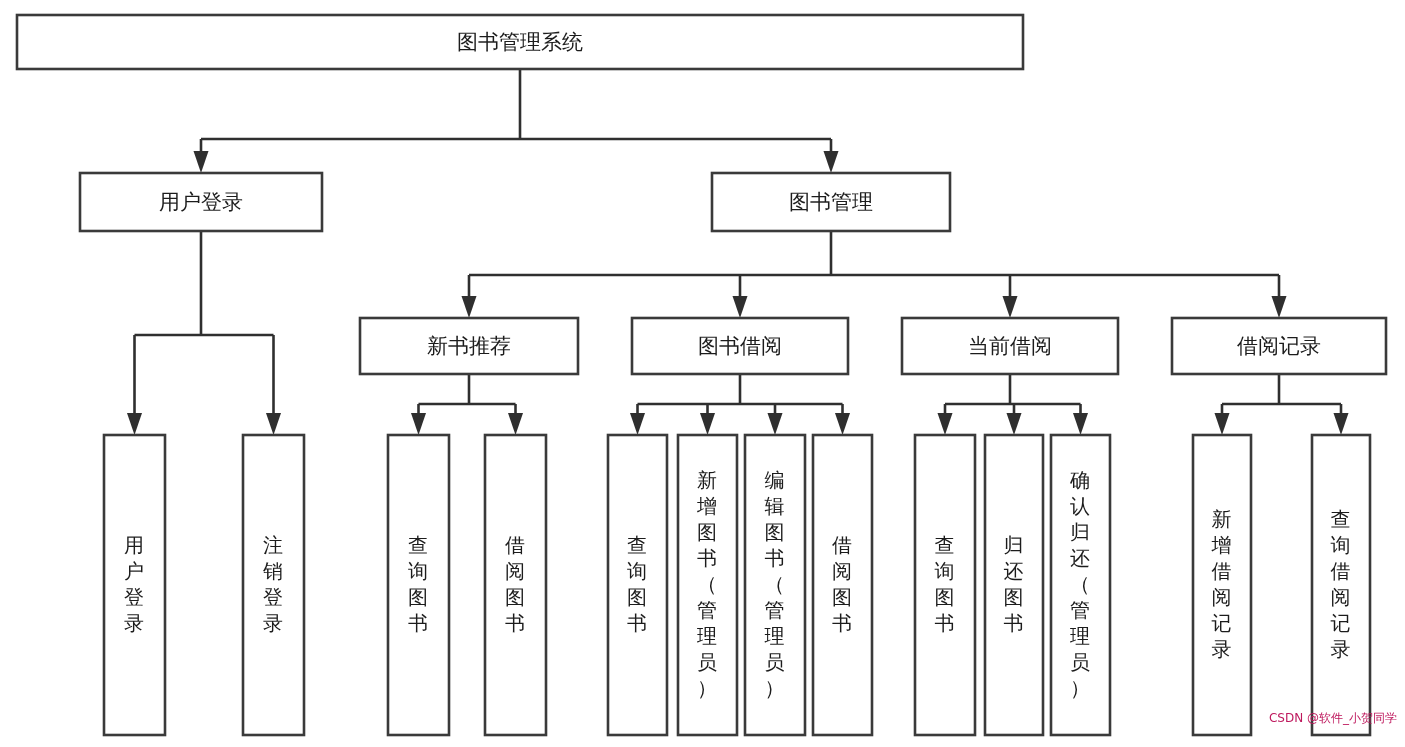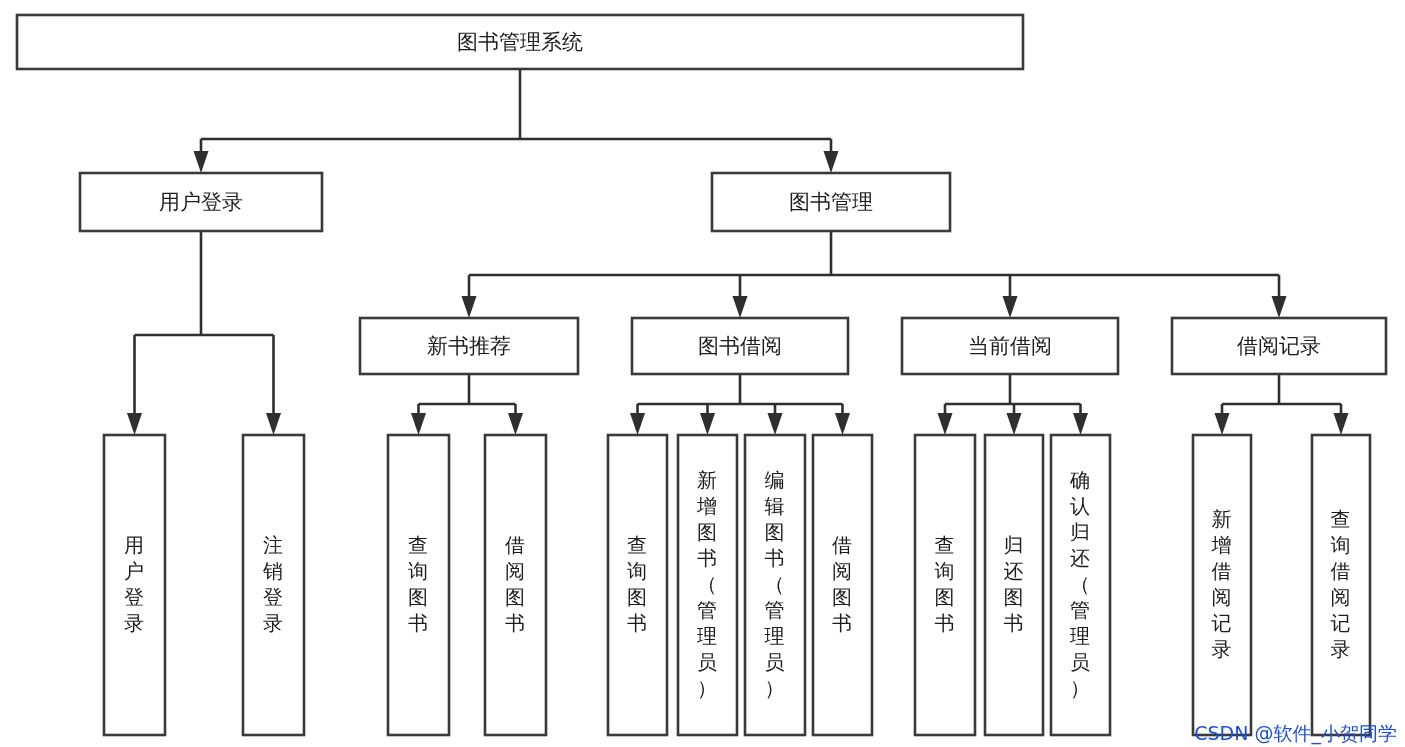--- a/index.html
+++ b/index.html
@@ -42,23 +42,23 @@
     stroke-width: 2.6;
     fill: none;
   }
   .arrow-head {
     fill: #2f2f2f;
     stroke: none;
   }
   .watermark {
     position: absolute;
     right: 8px;
-    bottom: 0;
-    color: #1d4ed8;
-    font-size: 19px;
+    bottom: 20px;
+    color: #be185d;
+    font-size: 12px;
     font-family: "DejaVu Sans", "Liberation Sans", sans-serif;
     white-space: nowrap;
     user-select: none;
   }
 </style>
 </head>
 <body>
 
 <div id="diagram-root">
   <svg id="diagram-svg" width="1405" height="747" viewBox="0 0 1405 747" xmlns="http://www.w3.org/2000/svg">

